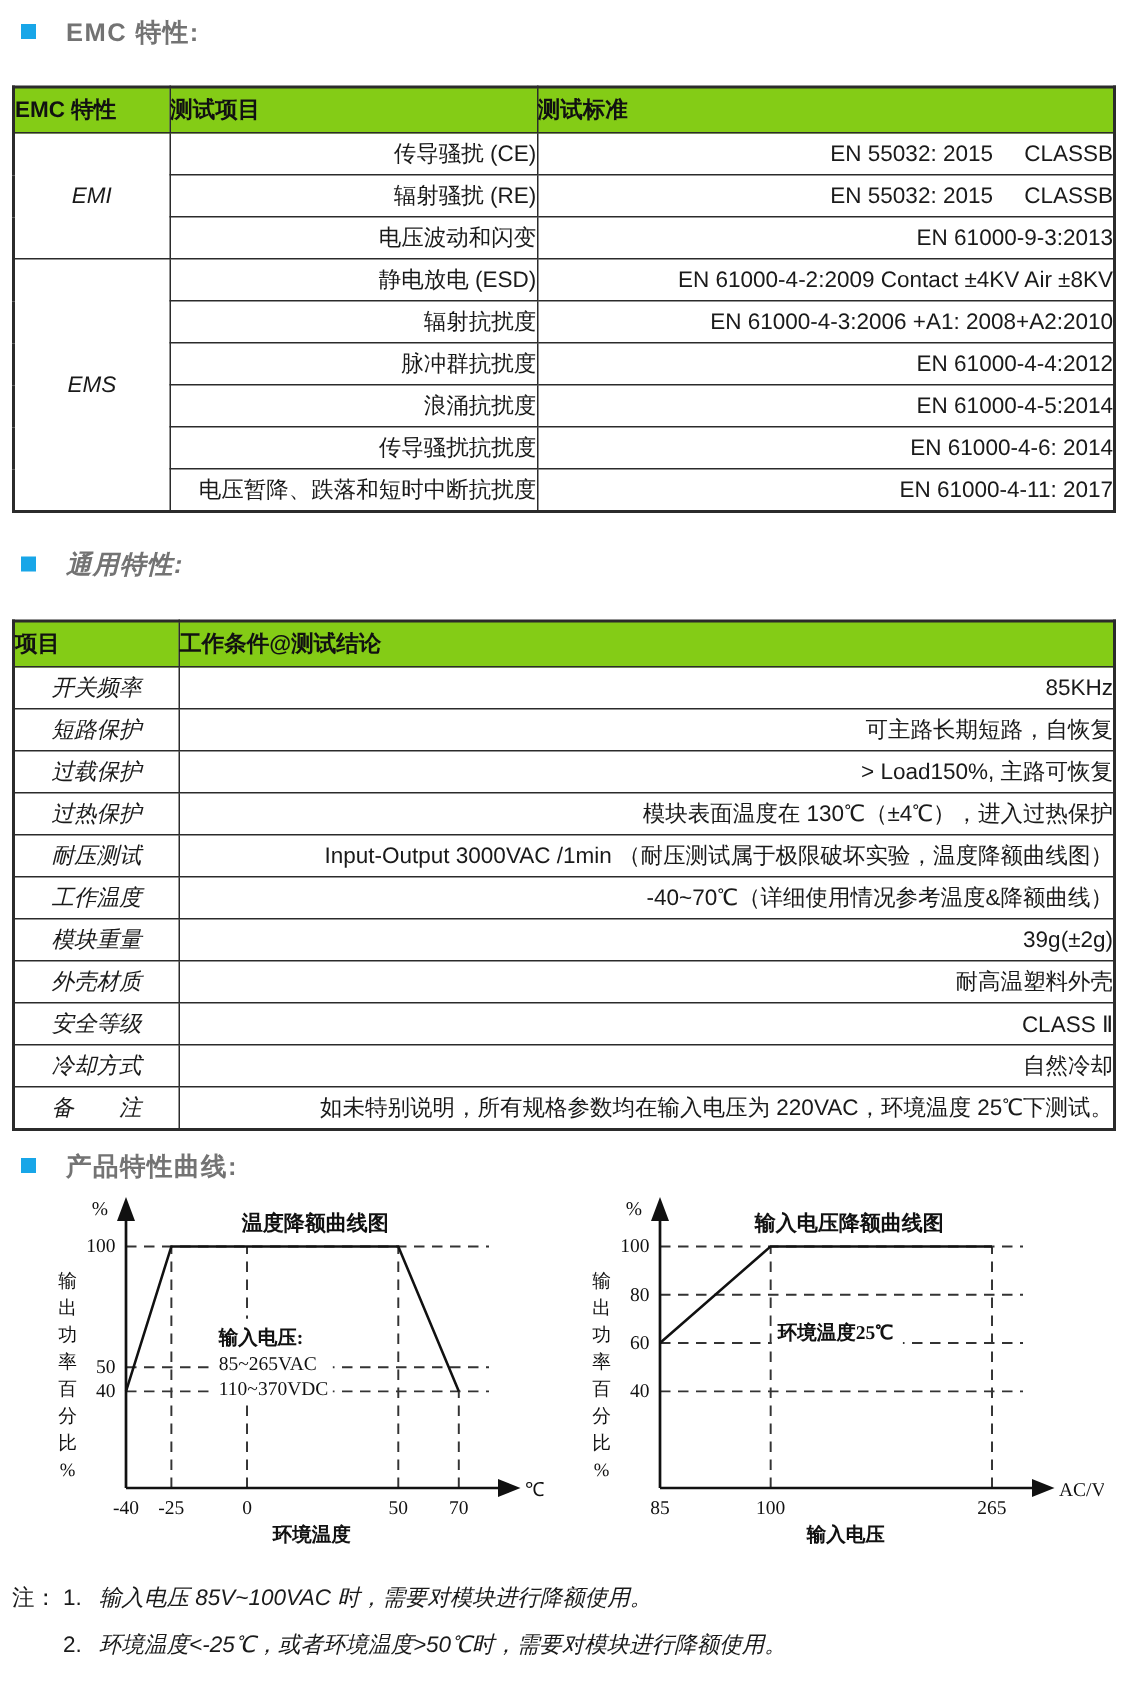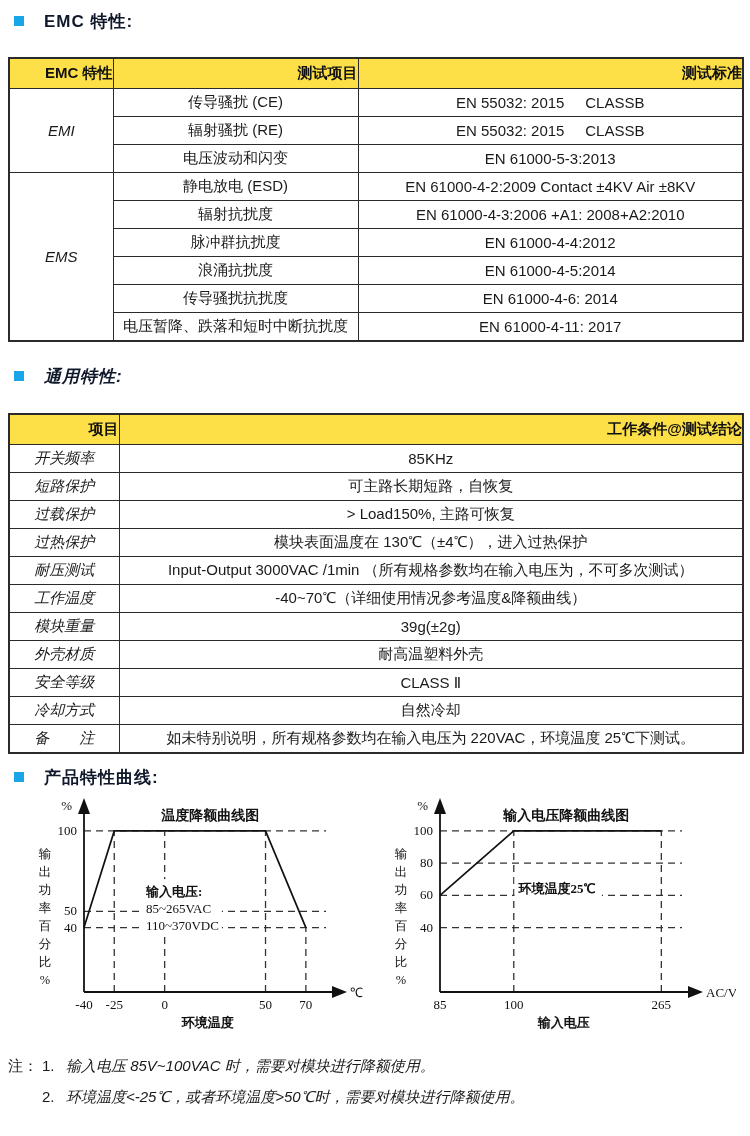--- a/index.html
+++ b/index.html
@@ -2,29 +2,29 @@
 <html><head>
 <meta charset="utf-8">
 <style>
   html,body{margin:0;padding:0;background:#fff;}
   body{width:750px;height:1136px;overflow:hidden;font-family:"Liberation Sans",sans-serif;color:#1a1a1a;}
   .page{padding:10px 8px 0 8px;box-sizing:border-box;}
 
   
   .section-title{display:flex;align-items:center;height:22px;}
   .bullet{width:10px;height:10px;background:#18A6E8;margin:0 20px 0 6px;flex:0 0 auto;}
-  .title-text{color:#0f172a;font-size:17px;font-weight:bold;letter-spacing:1px;}
+  .title-text{color:#737373;font-size:17px;font-weight:bold;letter-spacing:1px;}
 
   
   table.tbl{border-collapse:collapse;width:734px;table-layout:fixed;border:2px solid #2b2b2b;}
   table.tbl th,table.tbl td{border:1px solid #2b2b2b;font-size:15px;padding:0;}
-  table.tbl thead th{background:#fde047;height:29px;font-weight:600;color:#111;text-align:right;margin-top:16px;}
+  table.tbl thead th{background:#84cc16;height:29px;font-weight:600;color:#111;text-align:left;margin-top:16px;}
   table.tbl td{height:27px;}
   td.center-cell{text-align:center;font-style:italic;}
-  td.left-cell{text-align:center;padding-left:10px;white-space:pre-wrap;}
+  td.left-cell{text-align:right;padding-left:10px;white-space:pre-wrap;}
   .emc{margin-top:25px;}
   .general{margin-top:26px;}
   .mt-title-2{margin-top:23px;font-style:italic;}
   .mt-title-3{margin-top:12px;}
 
   
   .charts{display:flex;margin-top:8px;margin-left:20px;gap:4px;}
   svg.chart{width:352px;height:242px;display:block;}
   .axis{stroke:#111;stroke-width:1.8;}
   .arrow{fill:#111;}
@@ -75,21 +75,21 @@
           <td rowspan="3" class="center-cell">EMI</td>
           <td class="left-cell">传导骚扰 (CE)</td>
           <td class="left-cell">EN 55032: 2015     CLASSB</td>
         </tr>
         <tr>
           <td class="left-cell">辐射骚扰 (RE)</td>
           <td class="left-cell">EN 55032: 2015     CLASSB</td>
         </tr>
         <tr>
           <td class="left-cell">电压波动和闪变</td>
-          <td class="left-cell">EN 61000-5-3:2013</td>
+          <td class="left-cell">EN 61000-9-3:2013</td>
         </tr>
         <tr>
           <td rowspan="6" class="center-cell">EMS</td>
           <td class="left-cell">静电放电 (ESD)</td>
           <td class="left-cell">EN 61000-4-2:2009 Contact ±4KV Air ±8KV</td>
         </tr>
         <tr>
           <td class="left-cell">辐射抗扰度</td>
           <td class="left-cell">EN 61000-4-3:2006 +A1: 2008+A2:2010</td>
         </tr>
@@ -140,21 +140,21 @@
         <tr>
           <td class="center-cell">过载保护</td>
           <td class="left-cell">&gt; Load150%, 主路可恢复</td>
         </tr>
         <tr>
           <td class="center-cell">过热保护</td>
           <td class="left-cell">模块表面温度在 130℃（±4℃），进入过热保护</td>
         </tr>
         <tr>
           <td class="center-cell">耐压测试</td>
-          <td class="left-cell">Input-Output 3000VAC /1min （所有规格参数均在输入电压为，不可多次测试）</td>
+          <td class="left-cell">Input-Output 3000VAC /1min （耐压测试属于极限破坏实验，温度降额曲线图）</td>
         </tr>
         <tr>
           <td class="center-cell">工作温度</td>
           <td class="left-cell">-40~70℃（详细使用情况参考温度&amp;降额曲线）</td>
         </tr>
         <tr>
           <td class="center-cell">模块重量</td>
           <td class="left-cell">39g(±2g)</td>
         </tr>
         <tr>

